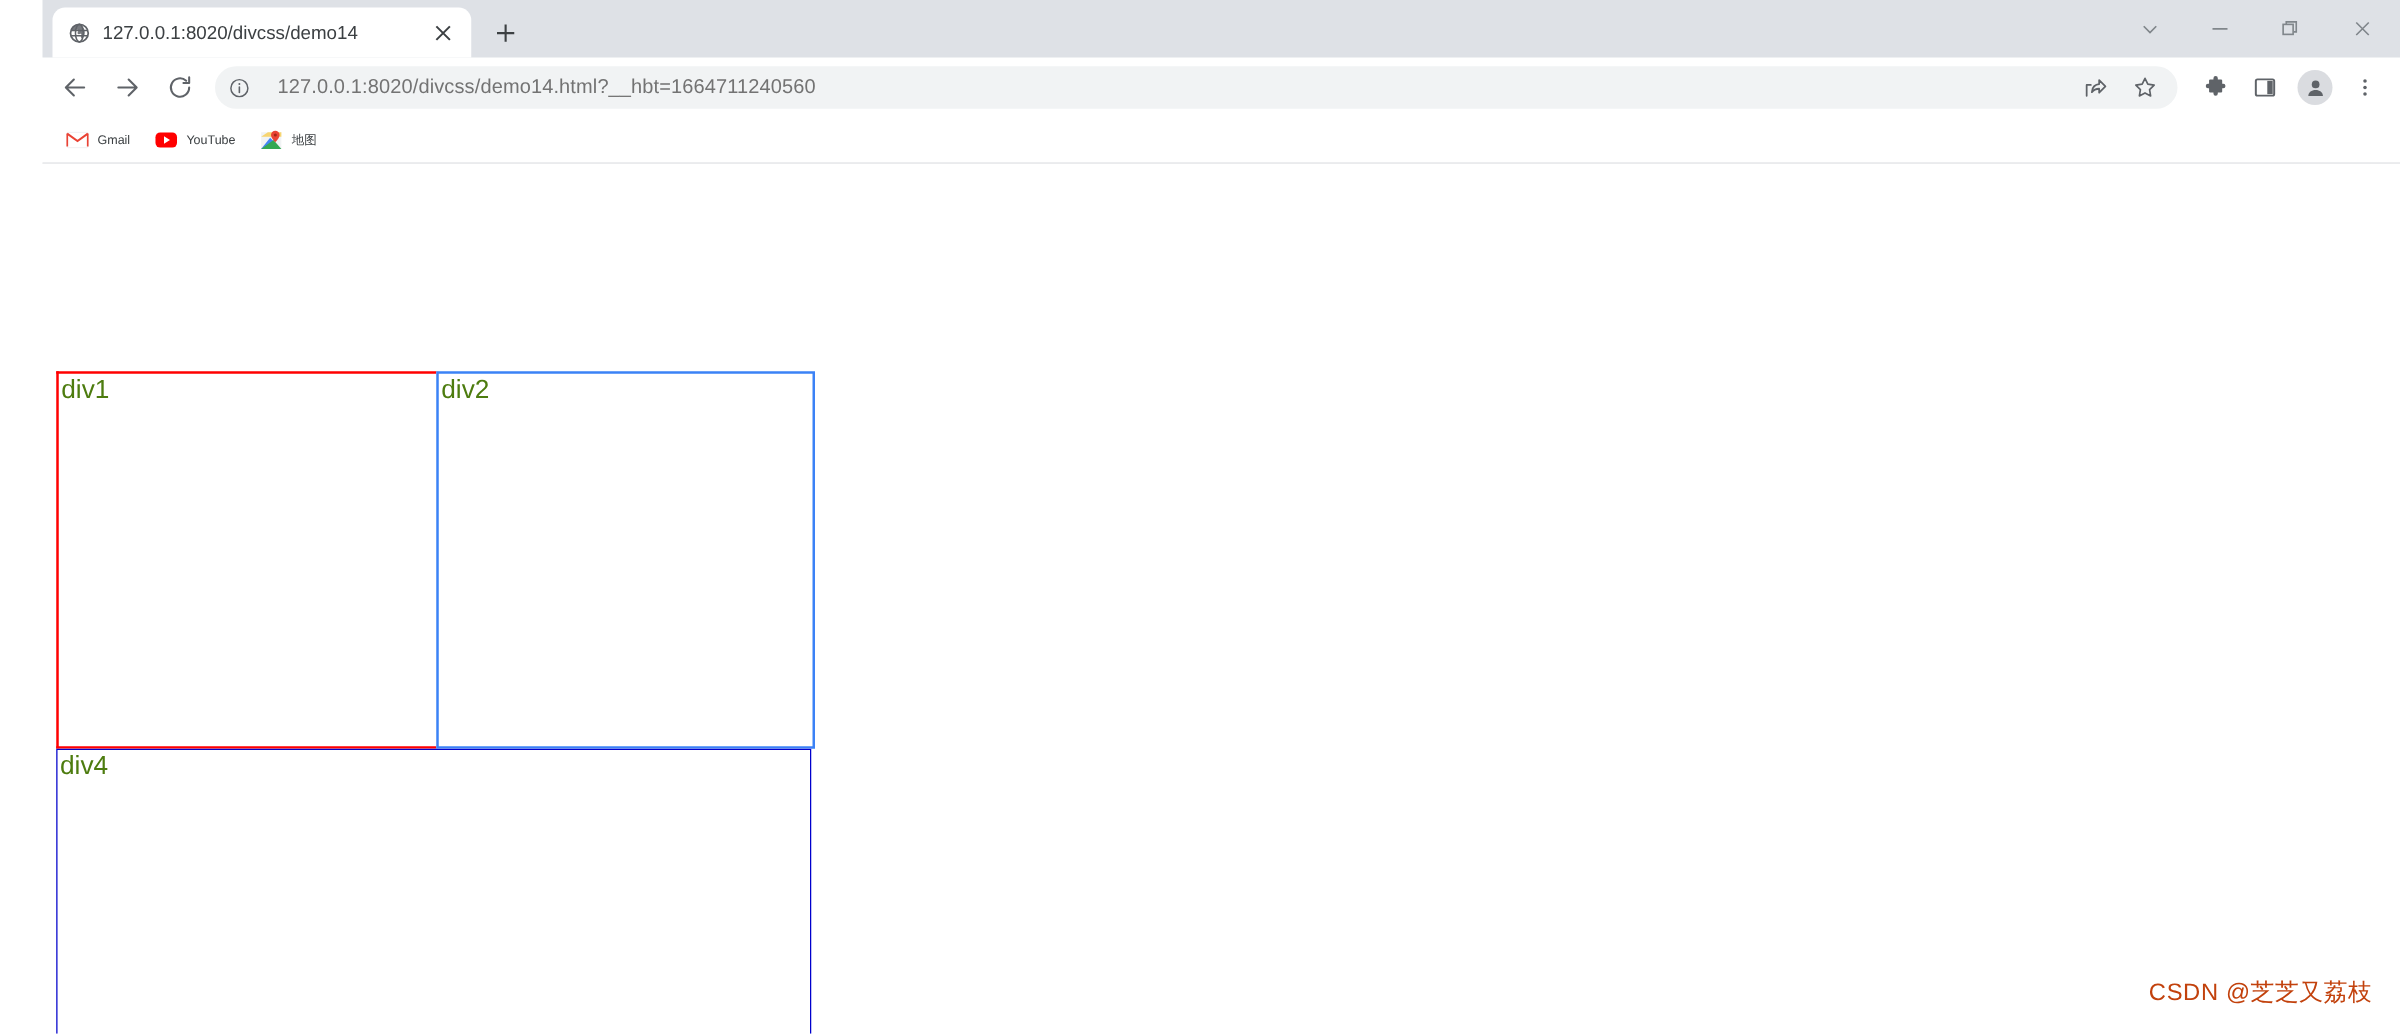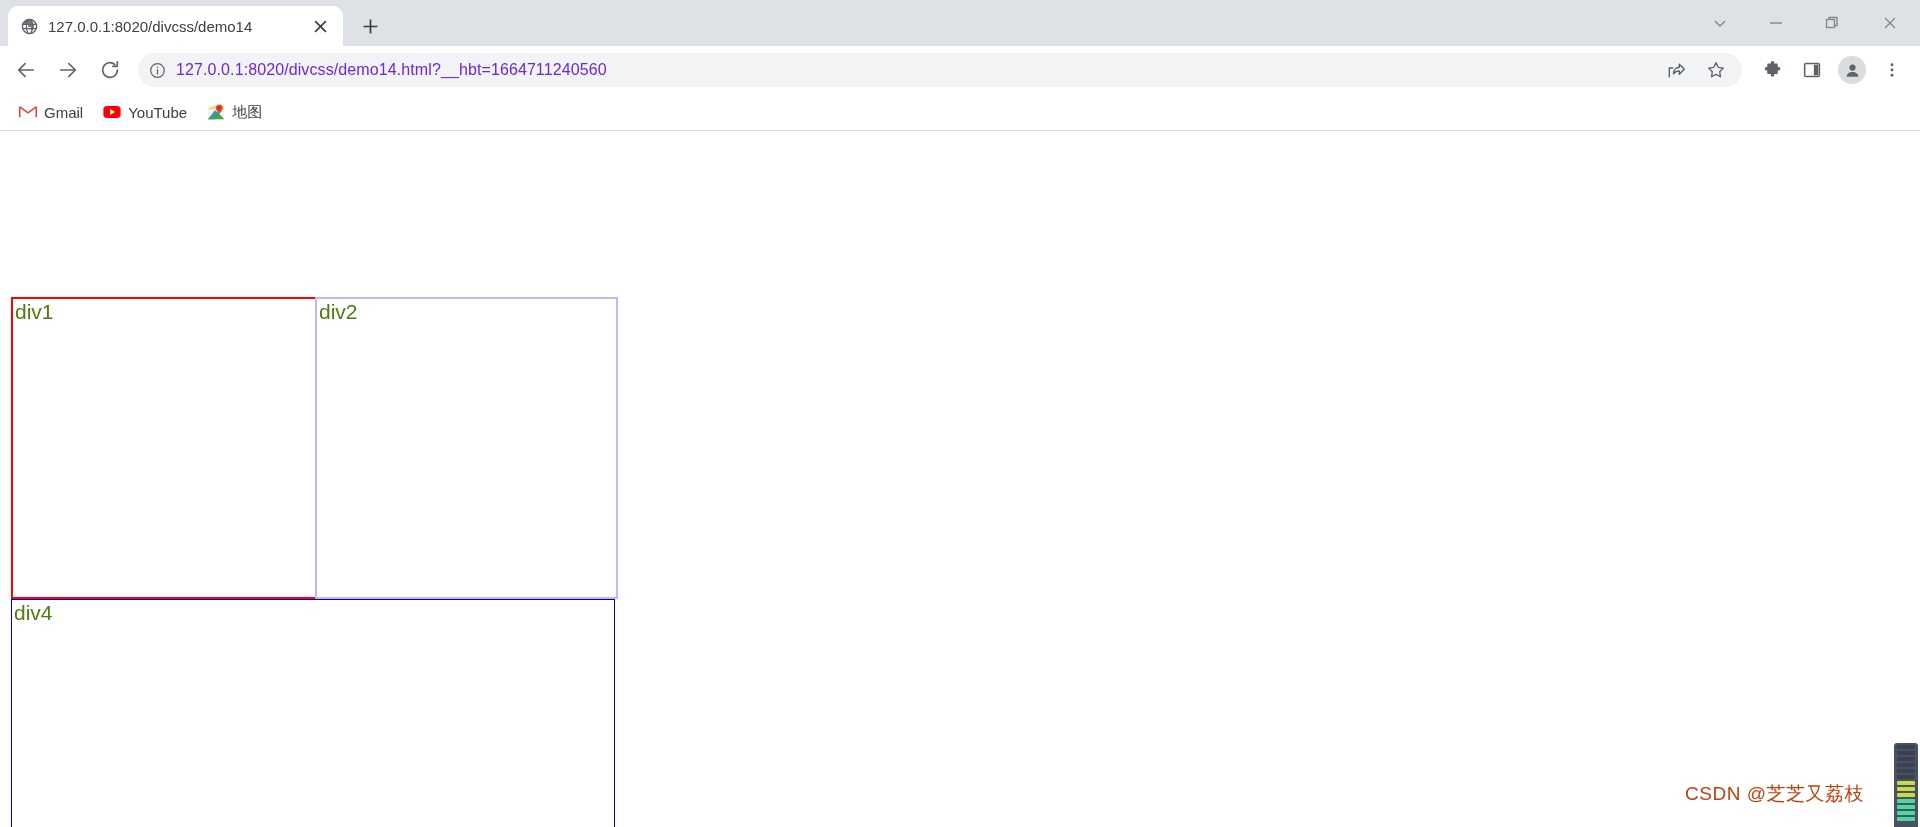--- a/index.html
+++ b/index.html
@@ -10,20 +10,21 @@
     font-family: "Liberation Sans", sans-serif;
     background: #ffffff;
   }
 
   
   #browser-window {
     width: 1920px;
     height: 827px;
     position: relative;
     background: #ffffff;
+    padding-left: 34px;
   }
 
   
   .tab-strip {
     height: 46px;
     background: #dee1e6;
     display: flex;
     align-items: flex-end;
     padding-left: 8px;
     position: relative;
@@ -111,25 +112,26 @@
   .omnibox-info {
     width: 30px; height: 30px;
     flex: 0 0 30px;
     display: flex; align-items: center; justify-content: center;
     border-radius: 50%;
     cursor: pointer;
   }
   .omnibox-url {
     flex: 1 1 auto;
     font-size: 16px;
-    color: #6d28d9;
+    color: #737373;
     white-space: nowrap;
     overflow: hidden;
     padding-left: 4px;
     letter-spacing: 0.1px;
+    margin-left: 12px;
   }
   .omnibox-actions {
     display: flex;
     align-items: center;
     flex: 0 0 auto;
   }
   .toolbar-end {
     display: flex;
     align-items: center;
     flex: 0 0 auto;
@@ -159,21 +161,21 @@
   }
   .bookmark {
     display: flex;
     align-items: center;
     gap: 7px;
     padding: 5px 9px;
     border-radius: 4px;
     cursor: pointer;
   }
   .bookmark-label {
-    font-size: 15px;
+    font-size: 10px;
     color: #3c4043;
     white-space: nowrap;
   }
   .bm-icon { width: 18px; height: 18px; flex: 0 0 18px; display:flex; align-items:center; justify-content:center;}
 
   
   .viewport {
     position: relative;
     width: 1920px;
     height: 696px;
@@ -186,21 +188,21 @@
   }
   .box-label {
     font-size: 21px;
     line-height: 25px;
     color: #4d7c0f;
     padding-left: 2px;
     font-family: "Liberation Sans", sans-serif;
   }
 
   #div1 { left: 11px;   top: 166px;  width: 306px; height: 302px; border: 2px solid #ff0000; border-right: none; }
-  #div2 { left: 315px;  top: 166px;  width: 303px; height: 302px; border: 2px solid #c4b5fd; }
+  #div2 { left: 315px;  top: 166px;  width: 303px; height: 302px; border: 2px solid #3b82f6; }
   #div4 { left: 11px;   top: 468px;  width: 604px; height: 301px; border: 1.5px solid #0000cc; }
   #div3 { left: 1606px; top: 165px;  width: 301px; height: 302px; border: 2px solid #ff0000; }
 
   .watermark {
     position: absolute;
     right: 56px;
     bottom: 20px;
     font-size: 19px;
     color: #c2410c;
     white-space: nowrap;

